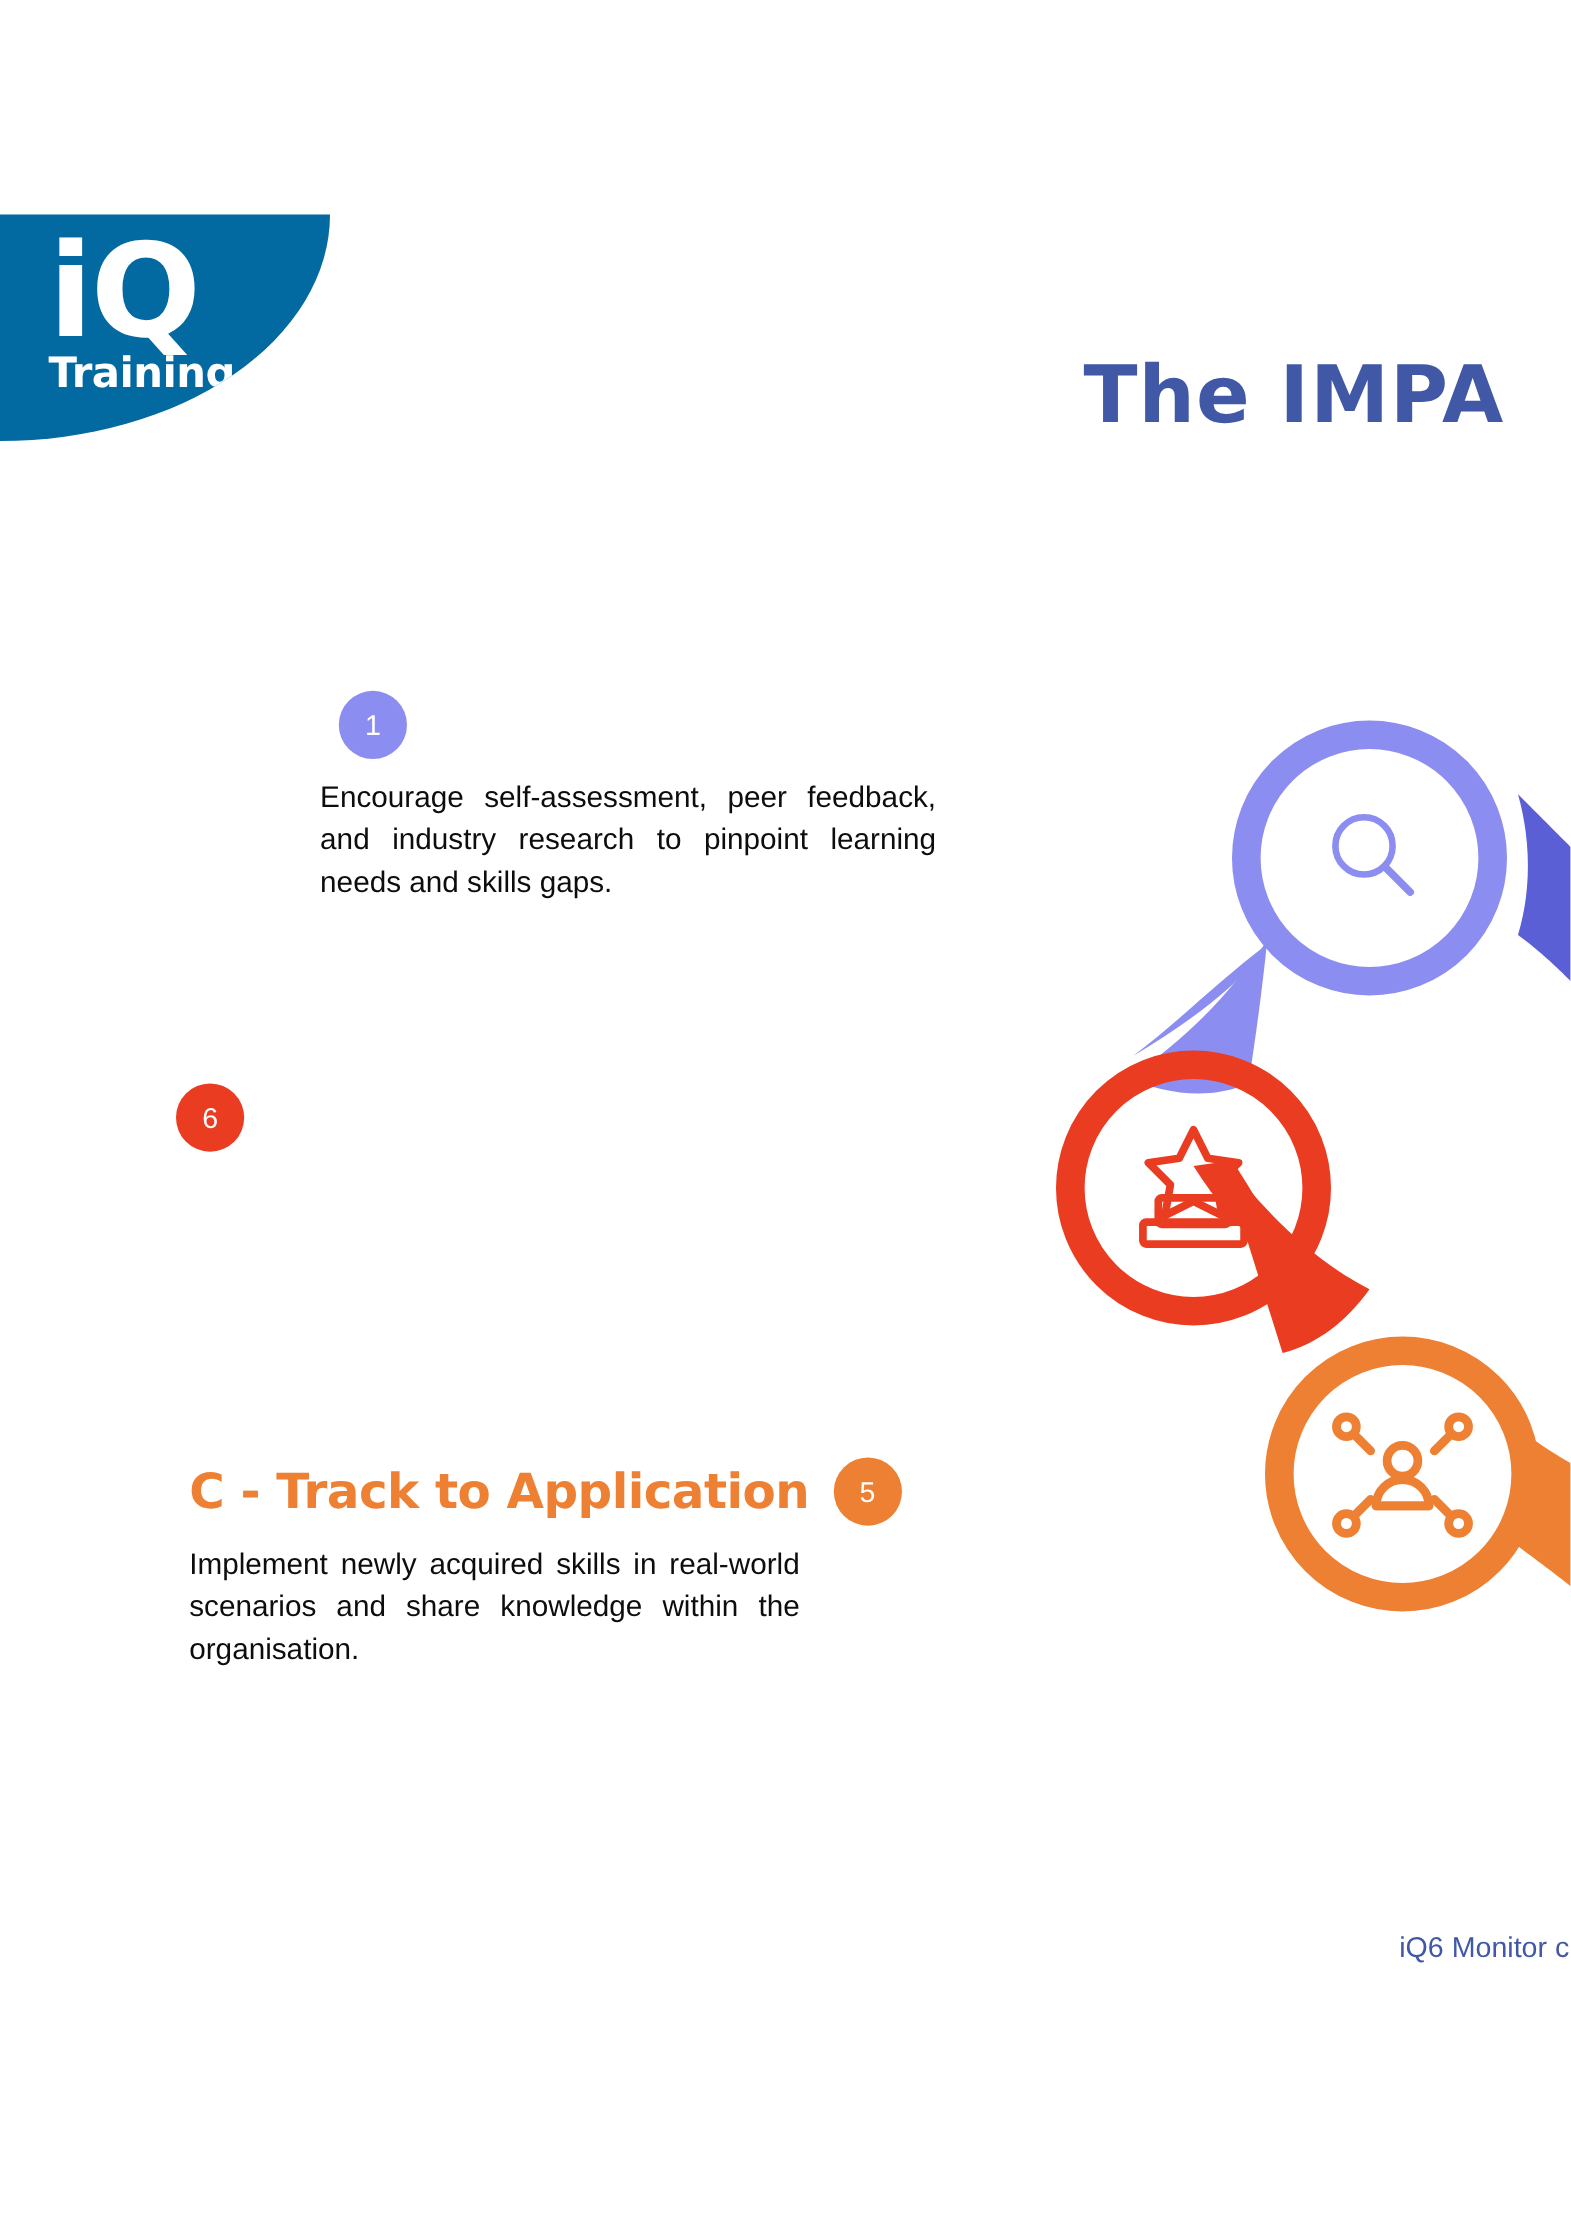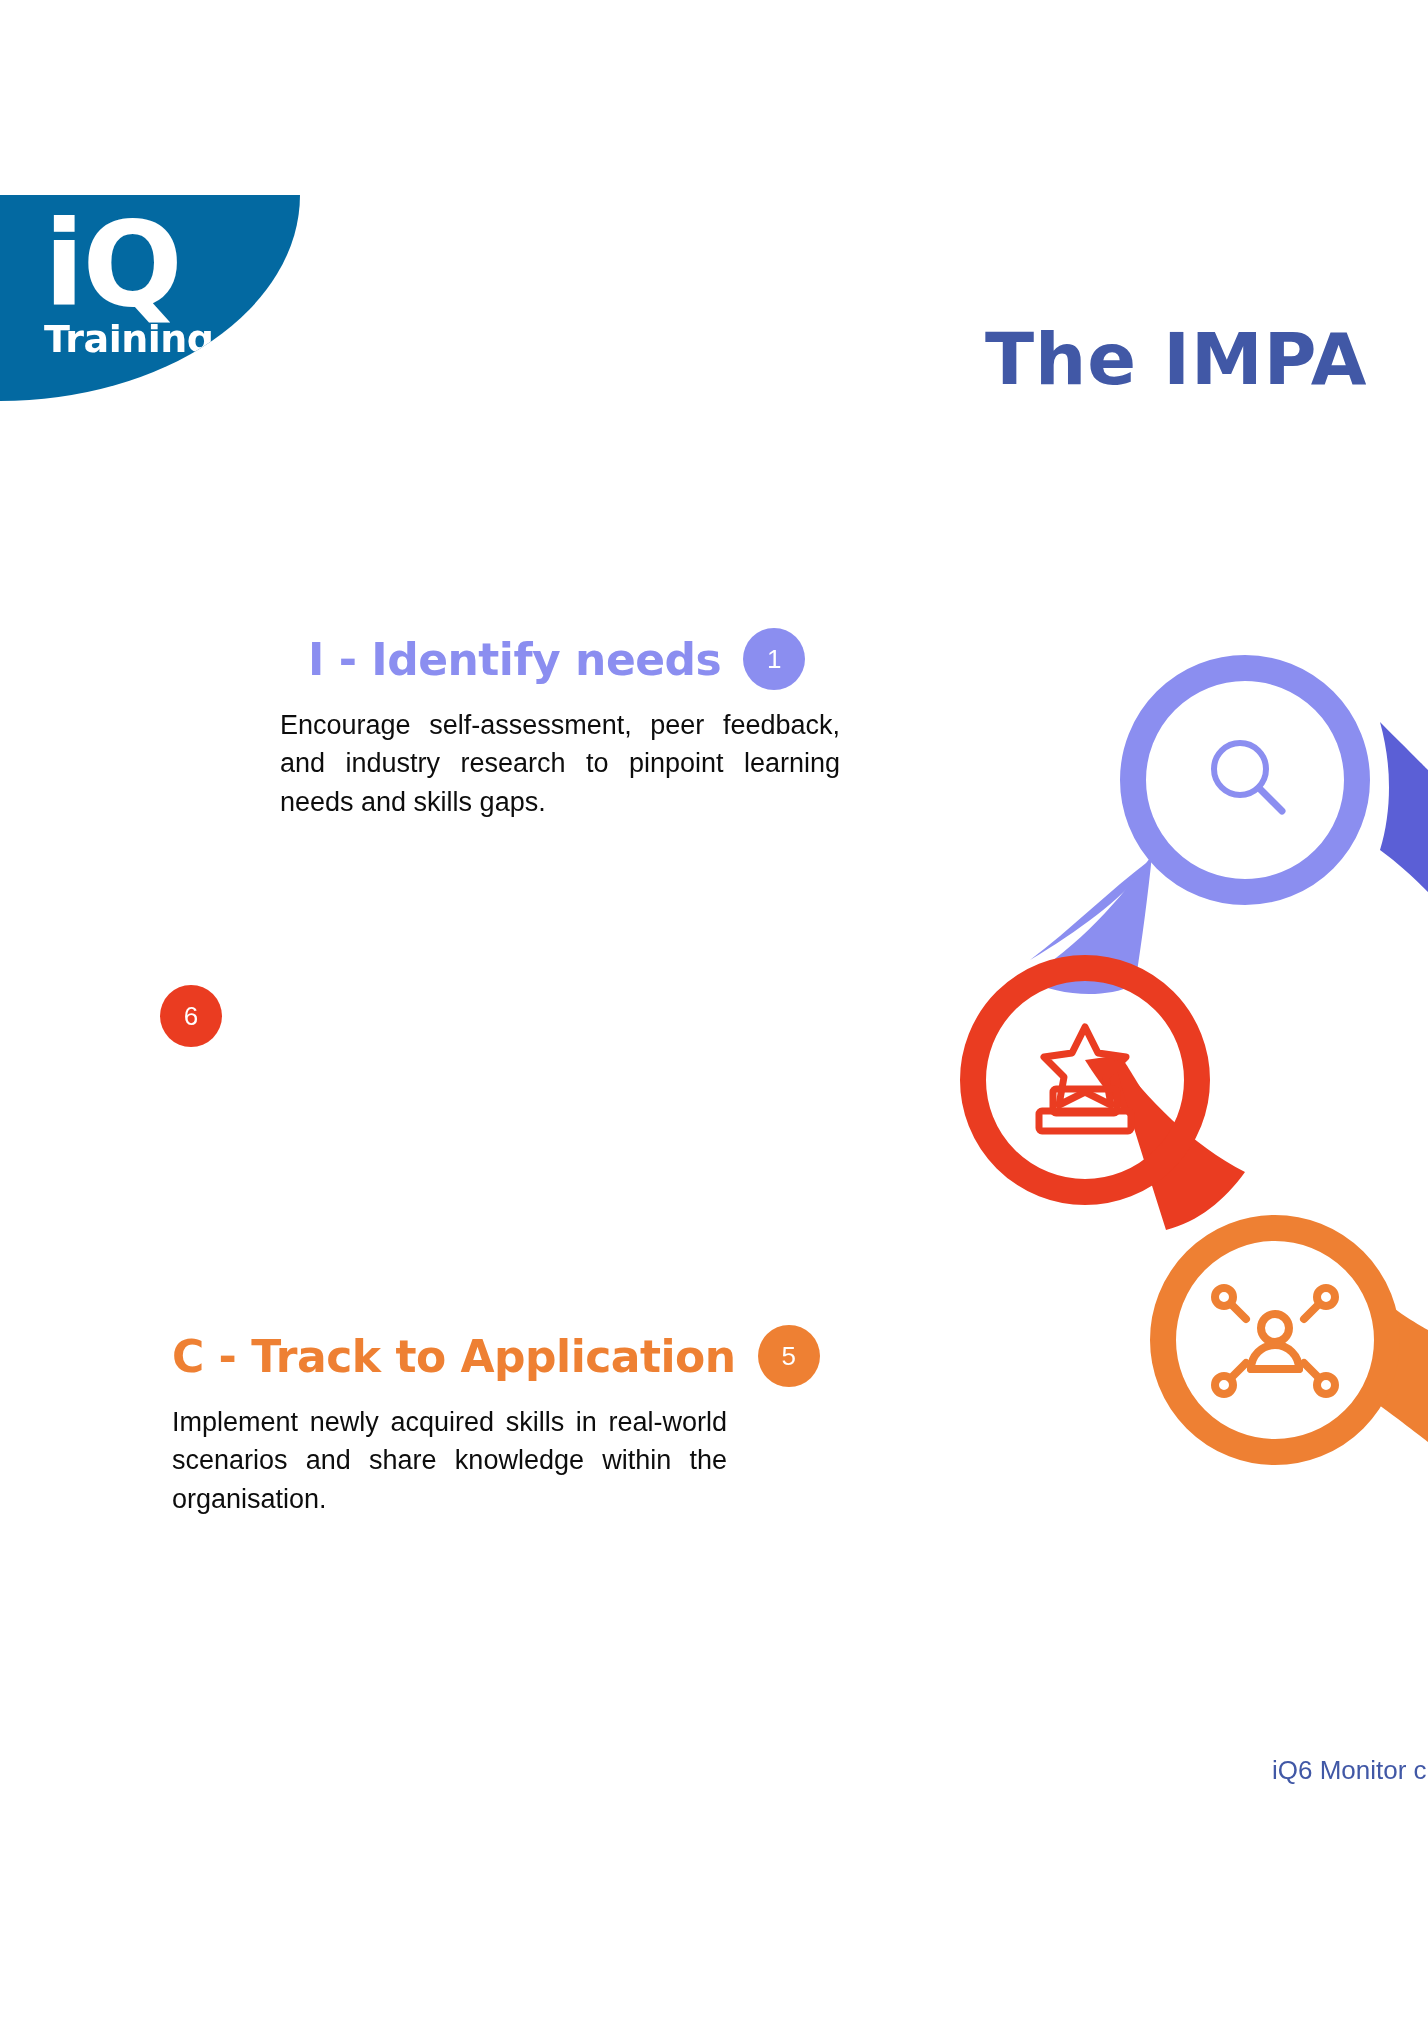--- a/index.html
+++ b/index.html
@@ -102,21 +102,21 @@
   }
 
   #block-identify { left: 280px; top: 628px; width: 560px; }
   #block-identify .block-body { width: 560px; }
   #block-track    { left: 160px; top: 985px; width: 560px; }
   #block-track .block-body { width: 560px; }
   #block-commit   { left: 172px; top: 1325px; width: 580px; }
   #block-commit .block-body { width: 555px; }
 
   #block-identify .block-head { margin-left: 28px; }
-  #block-identify .block-body { margin-left: 0; }
+  #block-identify .block-body { margin-left: 11px; }
 
   
   .node {
     position: absolute;
     border-radius: 50%;
     background: transparent;
   }
   .node .ring {
     position: absolute;
     inset: 0;
@@ -151,21 +151,20 @@
 
   <div class="logo">
     <div class="logo-iq">iQ</div>
     <div class="logo-training">Training</div>
   </div>
 
   <div class="page-title">The IMPA</div>
 
   <div class="block" id="block-identify">
     <div class="block-head">
-      <div class="block-title" style="color:#8b8ef0">I - Identify needs</div>
       <div class="badge" style="background:#8b8ef0">1</div>
     </div>
     <div class="block-body">Encourage self-assessment, peer feedback, and industry research to pinpoint learning needs and skills gaps.</div>
   </div>
 
   <div class="block" id="block-track">
     <div class="block-head">
       <div class="badge" style="background:#ea3c21">6</div>
     </div>
   </div>

